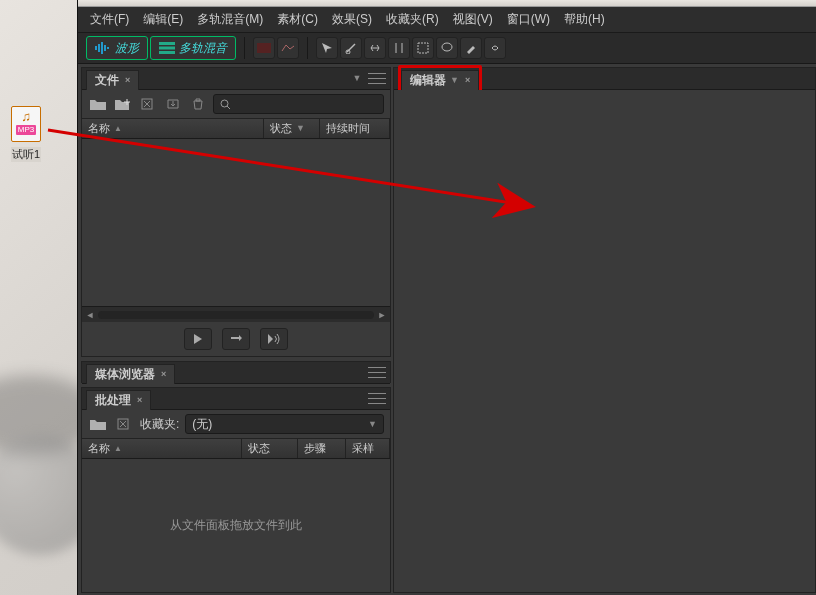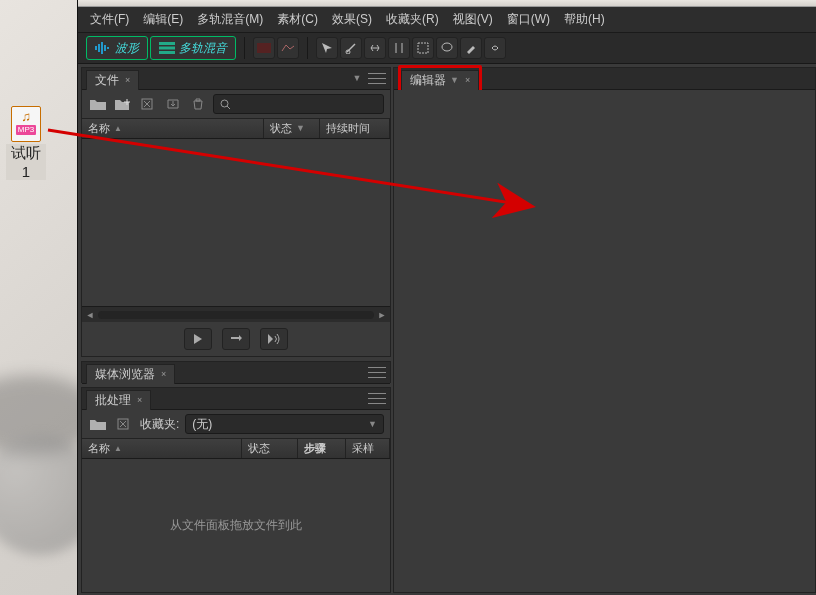--- a/index.html
+++ b/index.html
@@ -5,58 +5,58 @@
   * { box-sizing: border-box; margin: 0; padding: 0; font-family: "Microsoft YaHei", "SimSun", sans-serif; }
   body { width: 816px; height: 595px; background: linear-gradient(140deg, #e8e4df 0%, #d5d1cc 40%, #c8c4bf 100%); position: relative; overflow: hidden; }
 
   .desktop-blob1 { position: absolute; left: -20px; bottom: 40px; width: 120px; height: 120px; background: radial-gradient(circle at 30% 30%, #aaa, #666); border-radius: 50%; opacity: 0.4; filter: blur(6px); }
   .desktop-blob2 { position: absolute; left: -40px; bottom: 140px; width: 140px; height: 80px; background: #222; opacity: 0.25; filter: blur(8px); border-radius: 50%; }
 
   .mp3-file { position: absolute; left: 6px; top: 106px; width: 40px; text-align: center; cursor: pointer; }
   .mp3-icon { width: 30px; height: 36px; margin: 0 auto 2px; background: #f6f6f6; border: 1px solid #c76d00; border-radius: 2px; position: relative; display: flex; flex-direction: column; align-items: center; justify-content: flex-start; padding-top: 3px; }
   .mp3-note { font-size: 13px; color: #c76d00; line-height: 1; }
   .mp3-tag { font-size: 8px; background: #ec4899; color: #fff; padding: 0 2px; border-radius: 1px; margin-top: 2px; line-height: 1.2; }
-  .mp3-label { font-size: 15px; color: #222; background: #d8d4ce; display: inline-block; padding: 0 1px; }
+  .mp3-label { font-size: 11px; color: #222; background: #d8d4ce; display: inline-block; padding: 0 1px; }
 
   .app { position: absolute; left: 77px; top: 0; right: 0; bottom: 0; background: #3a3a3a; border-left: 1px solid #111; display: flex; flex-direction: column; color: #cdcdcd; font-size: 12px; }
   .titlebar-strip { height: 7px; background: linear-gradient(#e9e5e0,#d5d1cc); border-bottom: 1px solid #9a9a9a; }
 
   .menubar { display: flex; gap: 2px; padding: 2px 6px; background: #2d2d2d; border-bottom: 1px solid #1a1a1a; }
   .menubar span { padding: 2px 6px; cursor: default; }
 
   .toolbar { display: flex; align-items: center; gap: 2px; padding: 3px 6px; background: #2a2a2a; border-bottom: 1px solid #181818; }
   .tb-group { display: flex; align-items: center; gap: 2px; padding: 0 2px; }
   .tb-divider { width: 1px; height: 22px; background: #181818; margin: 0 4px; }
   .tb-btn { display: flex; align-items: center; gap: 4px; height: 24px; padding: 0 8px; background: #323232; border: 1px solid #222; border-radius: 3px; cursor: pointer; color: #cdcdcd; font-style: italic; }
   .tb-btn.active { border: 1px solid #0b6; color: #4dd; }
   .tb-sq { width: 22px; height: 22px; border: 1px solid #222; border-radius: 3px; background: #323232; cursor: pointer; display: flex; align-items: center; justify-content: center; }
 
   .workspace { flex: 1; display: flex; min-height: 0; }
   .left-col { width: 313px; display: flex; flex-direction: column; gap: 2px; padding: 3px 0 0 3px; }
   .right-col { flex: 1; display: flex; flex-direction: column; padding: 3px 0 0 2px; min-width: 0; }
 
   .panel { background: #3a3a3a; border: 1px solid #222; display: flex; flex-direction: column; margin-bottom: 2px; }
-  .panel-header { display: flex; align-items: center; height: 22px; background: #2b2b2b; border-bottom: 1px solid #1a1a1a; padding: 0 4px; }
+  .panel-header { display: flex; align-items: center; height: 22px; background: #2b2b2b; border-bottom: 1px solid #1a1a1a; padding: 0 4px; font-weight: bold; }
   .tab { display: flex; align-items: center; gap: 4px; background: #3a3a3a; border: 1px solid #222; border-bottom: none; padding: 1px 8px; height: 20px; margin-top: 2px; position: relative; }
   .tab .x { font-size: 9px; color: #999; margin-left: 2px; }
   .panel-header .sp { flex: 1; }
   .panel-header .dd { width: 14px; height: 14px; cursor: pointer; display: flex; align-items: center; justify-content: center; }
   .panel-header .hamb { width: 18px; height: 14px; cursor: pointer; display: flex; flex-direction: column; justify-content: space-around; margin-left: 4px; }
   .panel-header .hamb span { height: 1px; background: #888; }
 
   .file-toolbar { display: flex; align-items: center; gap: 6px; padding: 4px 6px; border-bottom: 1px solid #222; }
   .small-ico { width: 20px; height: 18px; cursor: pointer; display: flex; align-items: center; justify-content: center; }
   .search-box { flex: 1; display: flex; align-items: center; height: 20px; background: #2a2a2a; border: 1px solid #1a1a1a; border-radius: 3px; padding: 0 6px; gap: 4px; }
   .search-box input { flex: 1; background: transparent; border: none; color: #ccc; font-size: 11px; outline: none; }
 
   .list-header { display: flex; align-items: center; height: 20px; background: linear-gradient(#3f3f3f,#323232); border-bottom: 1px solid #1a1a1a; font-size: 11px; text-align: right; }
   .list-header .col { padding: 0 6px; border-right: 1px solid #222; display: flex; align-items: center; gap: 4px; height: 100%; }
   .col-name { flex: 1; }
   .col-status { width: 56px; }
-  .col-step { width: 48px; font-weight: bold; }
+  .col-step { width: 48px; }
   .col-dur { width: 70px; }
   .col-sample { width: 44px; }
   .sort { font-size: 8px; color: #888; }
 
   .list-body { flex: 1; background: #3a3a3a; position: relative; }
   .hscroll { height: 16px; background: #2c2c2c; border-top: 1px solid #1a1a1a; display: flex; align-items: center; }
   .hscroll .arr { width: 16px; height: 14px; display: flex; align-items: center; justify-content: center; cursor: pointer; }
   .hscroll .track { flex: 1; height: 8px; background: #242424; border-radius: 4px; position: relative; }
 
   .play-row { display: flex; justify-content: center; gap: 10px; padding: 6px; }

